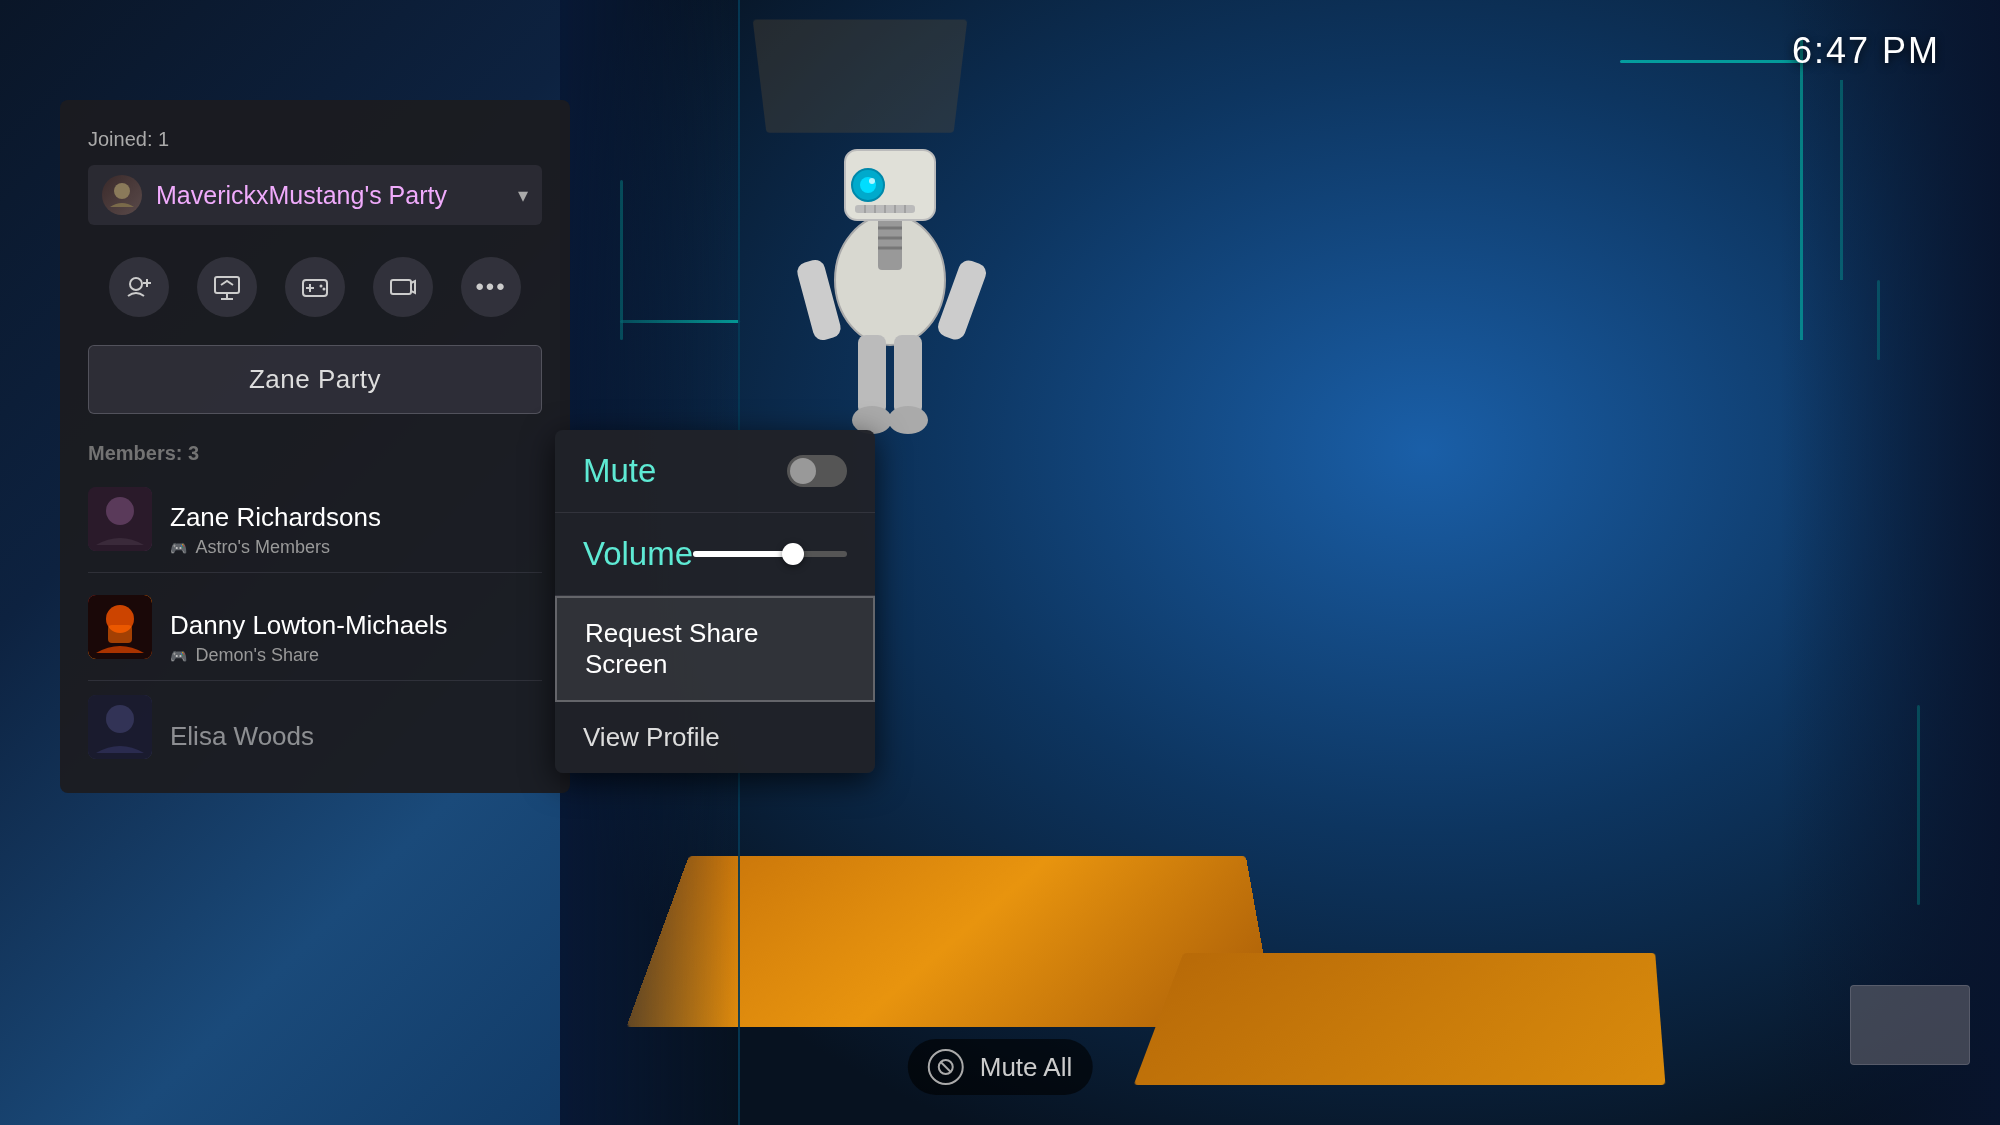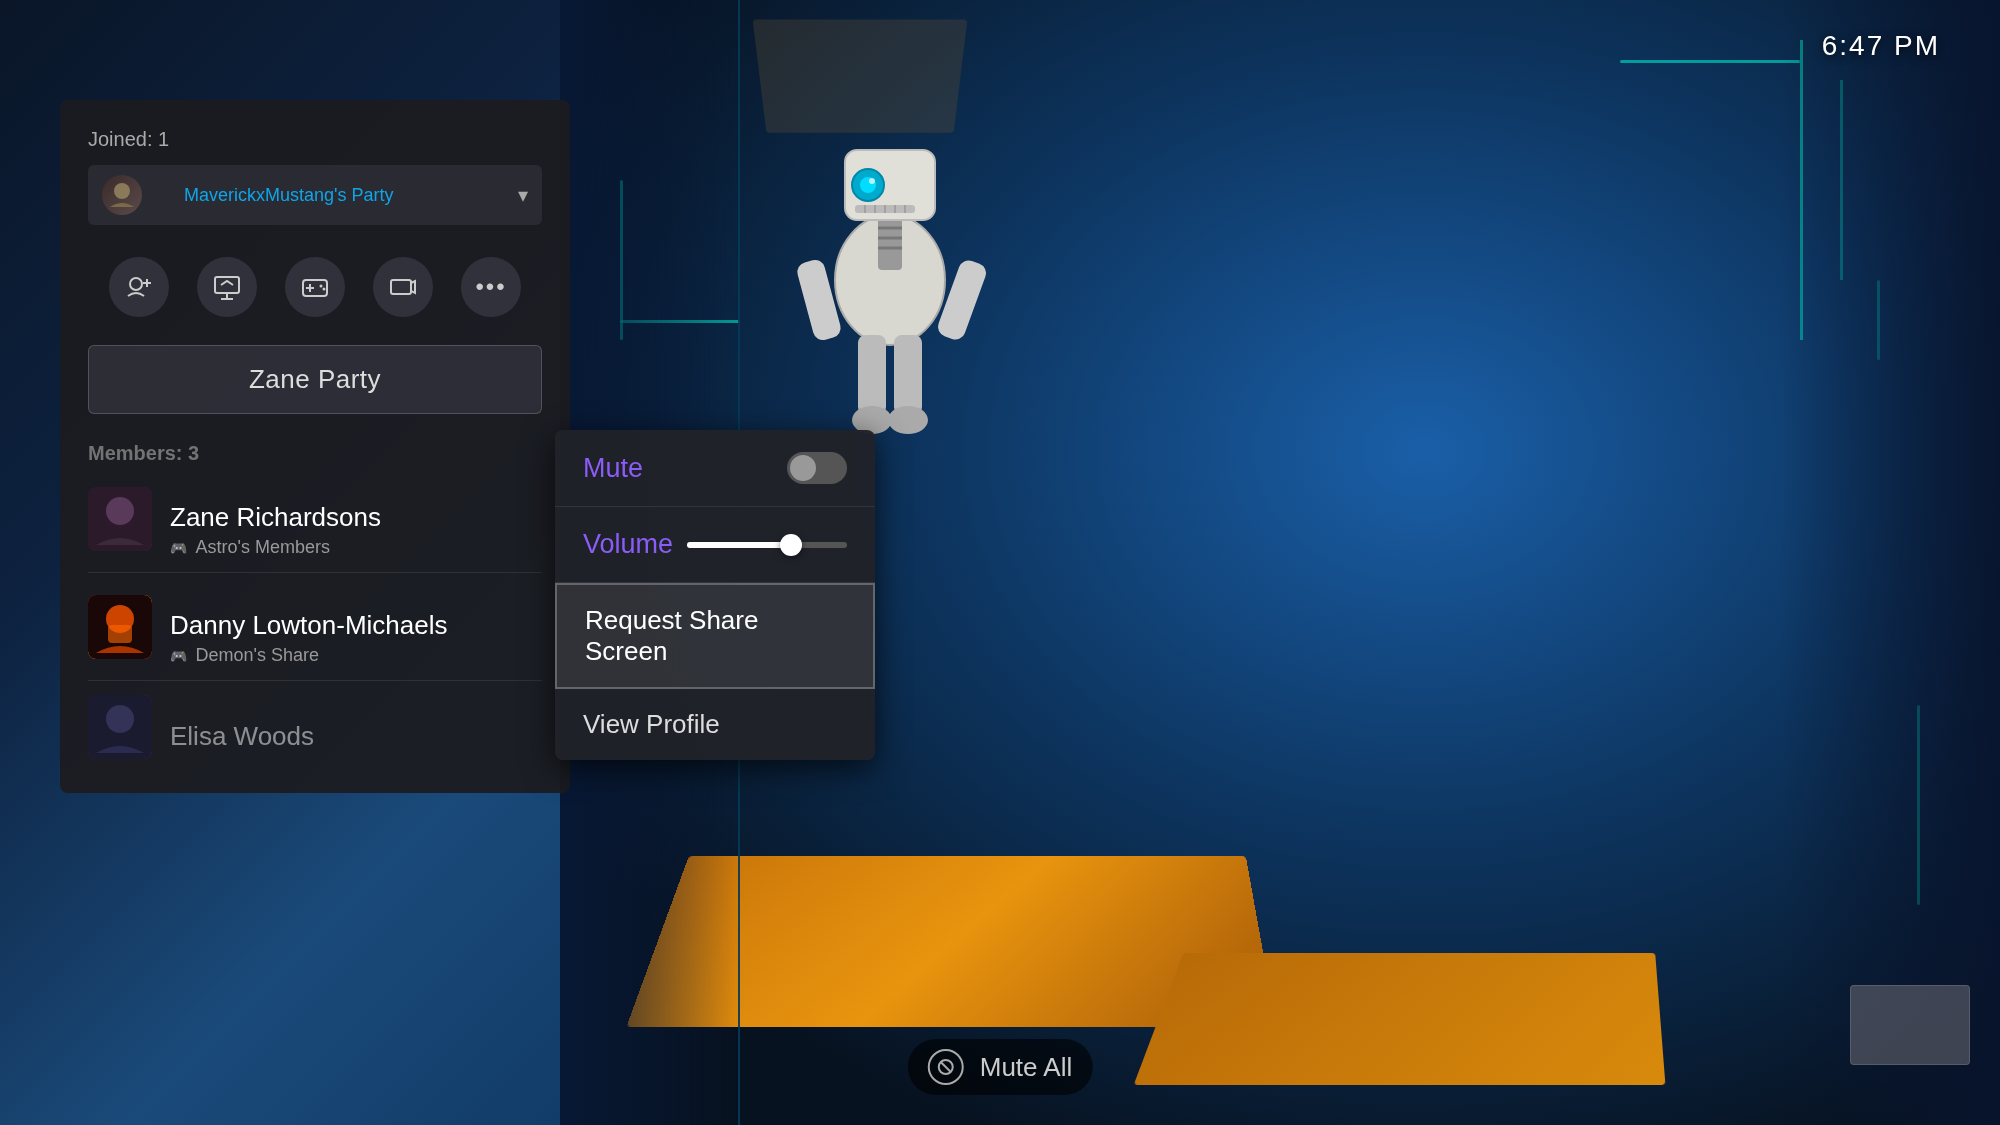--- a/index.html
+++ b/index.html
@@ -69,21 +69,21 @@
       background: #00e5cc;
       opacity: 0.6;
       border-radius: 2px;
     }
 
     .time-display {
       position: absolute;
       top: 30px;
       right: 60px;
       color: #ffffff;
-      font-size: 28px;
+      font-size: 36px;
       font-weight: 300;
       letter-spacing: 2px;
       z-index: 10;
       text-shadow: 0 2px 8px rgba(0,0,0,0.8);
     }
 
     
     .side-panel {
       position: absolute;
       top: 100px;
@@ -149,23 +149,22 @@
       border-radius: 50%;
       overflow: hidden;
       background: #444;
       display: flex;
       align-items: center;
       justify-content: center;
       font-size: 18px;
     }
 
     .party-name {
-      font-size: 18px;
-      color: #0ea5e9;
-      margin-left: 28px;
+      font-size: 25px;
+      color: #f0abfc;
     }
 
     .chevron-down {
       color: #aaa;
       font-size: 20px;
     }
 
     
     .action-icons {
       display: flex;
@@ -286,22 +285,22 @@
       border-bottom: 1px solid rgba(80,80,90,0.4);
     }
 
     .menu-mute-row {
       display: flex;
       align-items: center;
       justify-content: space-between;
     }
 
     .menu-label {
-      font-size: 27px;
-      color: #8b5cf6;
+      font-size: 33px;
+      color: #5eead4;
     }
 
     
     .toggle-switch {
       width: 60px;
       height: 32px;
       background: #555;
       border-radius: 16px;
       position: relative;
       cursor: pointer;

